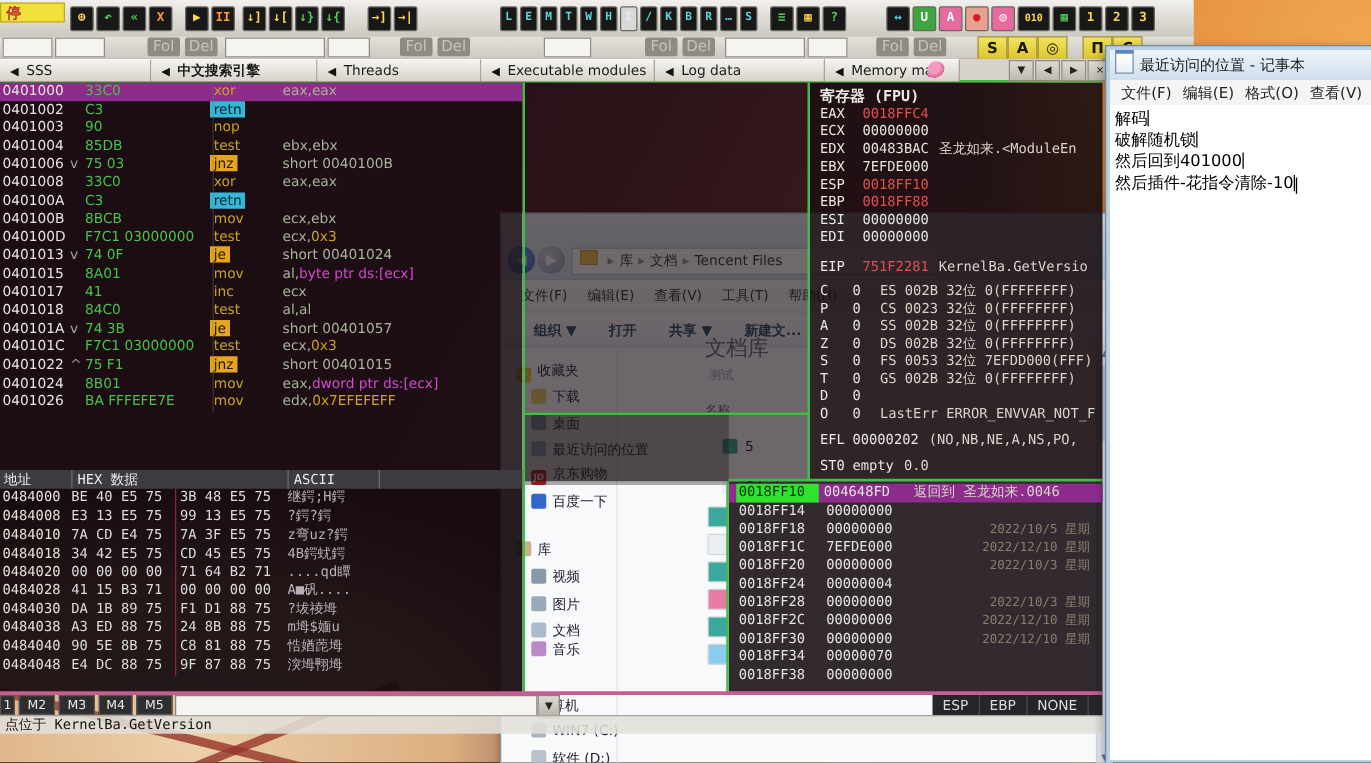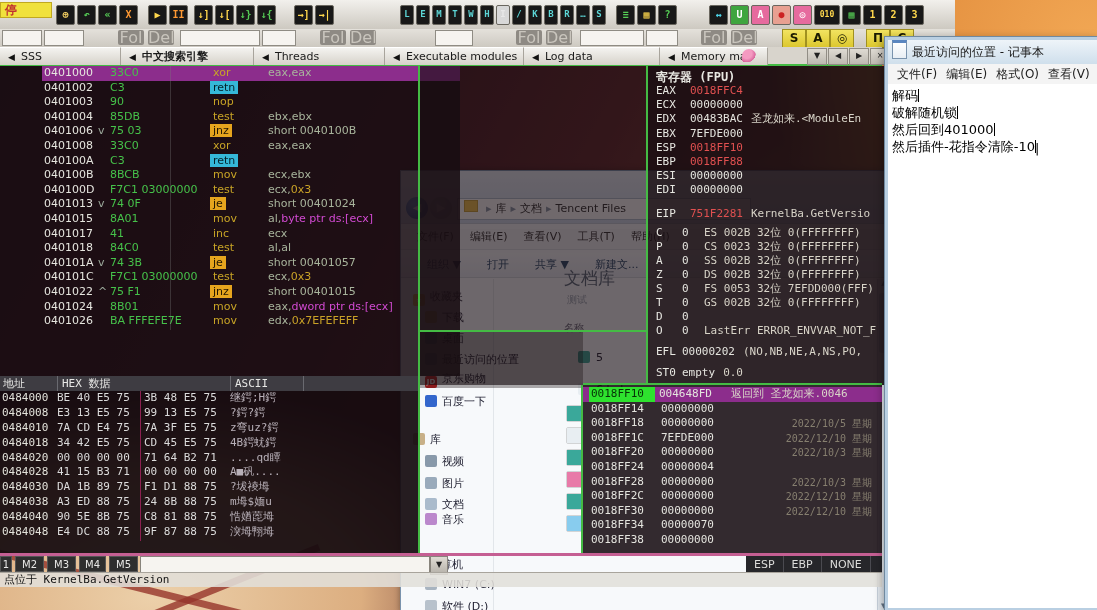--- a/index.html
+++ b/index.html
@@ -20,21 +20,21 @@
   #explorer{left:400px;top:170px;width:488px;height:440px;background:#f7f9fb;border:1px solid #7a93ad;box-shadow:0 0 6px rgba(0,0,0,.35);}
   .ex-nav{position:absolute;left:0;top:0;width:100%;height:52px;background:linear-gradient(#e9f0f8,#cfdded);border-bottom:1px solid #c4cfdb;}
   .ex-circle{position:absolute;width:22px;height:22px;border-radius:50%;top:26px;text-align:center;line-height:22px;font-size:11px;color:#fff;}
   .ex-back{left:5px;background:radial-gradient(circle at 35% 30%, #7fb0e8, #2f66b8);}
   .ex-fwd{left:29px;background:radial-gradient(circle at 35% 30%, #cfd8e2, #93a2b2);}
   .ex-crumbbox{position:absolute;left:56px;top:27px;width:292px;height:20px;background:#fff;border:1px solid #b0c0d0;font-size:11px;color:#333;line-height:20px;white-space:nowrap;overflow:hidden;}
   .ex-crumbbox .fold{display:inline-block;width:12px;height:10px;background:#f2c24e;border:1px solid #caa43a;margin:0 4px 0 6px;}
   .crumb-sep{color:#8a98a8;margin:0 4px;}
   .ex-menu{position:absolute;left:0;top:58px;width:100%;height:20px;background:#f2f4f6;border-bottom:1px solid #dde2e8;font-size:11px;color:#333;}
   .ex-menu span{margin-left:16px;}
-  .ex-tool{position:absolute;left:0;top:82px;width:100%;height:24px;background:linear-gradient(#f8fbfd,#e9eef5);border-bottom:1px solid #d2d9e0;font-size:11px;color:#2a4a6a;line-height:24px;}
+  .ex-tool{position:absolute;left:0;top:82px;width:100%;height:24px;background:linear-gradient(#f8fbfd,#e9eef5);border-bottom:1px solid #d2d9e0;font-size:11px;color:#2a4a6a;line-height:24px;font-weight:bold;}
   .ex-tool span{margin-left:26px;}
   .ex-sep{position:absolute;left:92px;top:108px;width:1px;height:332px;background:#e2e6ea;}
   .ex-side-item{position:absolute;left:24px;height:18px;font-size:11px;color:#223;white-space:nowrap;line-height:16px;}
   .ex-side-item.hdr{left:12px;}
   .ex-ico{display:inline-block;width:12px;height:12px;vertical-align:-2px;margin-right:5px;border-radius:2px;font-size:7px;color:#fff;text-align:center;line-height:12px;font-weight:bold;}
   .ex-title{position:absolute;font-size:17px;color:#5a6a7a;}
   .ex-sub{position:absolute;font-size:10px;color:#98a4b0;}
   .ex-colhdr{position:absolute;font-size:10px;color:#667;}
   .ex-file{position:absolute;height:16px;font-size:11px;color:#223;line-height:14px;}
   .ex-file .ex-ico{margin-right:6px;}
@@ -46,31 +46,31 @@
   #tb1{left:0;top:0;width:955px;height:29px;background:linear-gradient(#f2f0ec,#cdc9c1);border-bottom:1px solid #b8b4ac;}
   #stopchip{left:0;top:2px;width:52px;height:16px;background:#f0e13c;border:1px solid #c0a820;color:#c03030;font-weight:bold;font-size:12px;line-height:15px;padding-left:4px;box-sizing:border-box;}
   #tb1row{left:56px;top:5px;display:flex;align-items:center;}
   .tbtn{width:17px;height:18px;background:#181818;border:1px solid #6a675f;border-radius:2px;margin-right:2px;font-family:"DejaVu Sans Mono",monospace;font-size:10px;font-weight:bold;text-align:center;line-height:17px;flex:0 0 auto;overflow:hidden;}
   .tbtn.sm{width:12px;font-size:9px;}
   .tbtn.w24{width:24px;font-size:8px;}
   .g4{margin-left:4px;} .g8{margin-left:8px;} .g16{margin-left:16px;} .g64{margin-left:64px;}
   #tb1right{left:709px;top:5px;display:flex;}
   #tb2{left:0;top:29px;width:955px;height:18px;background:linear-gradient(#e4e1db,#cdc9c1);}
   .tb2box{position:absolute;top:1px;height:14px;background:#f6f4f0;border:1px solid #8f8c84;}
-  .tb2btn{position:absolute;top:1px;width:26px;height:15px;background:#8e8a84;color:#c9c5bd;font-size:16px;text-align:center;line-height:15px;border-radius:2px;}
+  .tb2btn{position:absolute;top:1px;width:26px;height:15px;background:#8e8a84;color:#c9c5bd;font-size:12px;text-align:center;line-height:15px;border-radius:2px;}
   .ybtn{position:absolute;top:0px;width:22px;height:17px;background:linear-gradient(#f2e361,#dcc72e);border:1px solid #a09020;color:#1a1a00;font-weight:bold;font-size:12px;text-align:center;line-height:16px;}
   #tabrow{left:0;top:47px;width:882px;height:17px;background:#d8d4cc;display:flex;}
   .tab{height:17px;background:linear-gradient(#f4f3f0,#d6d2ca);border-right:1px solid #a8a49c;border-top:1px solid #fff;font-size:11px;color:#1a1a1a;line-height:17px;white-space:nowrap;overflow:hidden;flex:0 0 auto;}
   .tab .ticon{color:#111;font-size:9px;margin:0 6px 0 8px;}
   #flower{left:742px;top:49px;width:14px;height:13px;background:radial-gradient(circle at 35% 35%, #f49ac1 40%, #d9649c 70%, rgba(0,0,0,0) 72%);border-radius:50% 50% 50% 0;}
   #tabctrls{left:806px;top:48px;display:flex;}
   .wctl{width:18px;height:15px;background:linear-gradient(#dfdbd3,#bdb9b1);border:1px solid #918d85;font-size:8px;text-align:center;line-height:14px;color:#222;margin-left:1px;}
 
   
-  .pane{background:rgba(24,13,18,0.87);padding-left:42px;}
+  .pane{background:rgba(24,13,18,0.87);}
   #pane-disasm{left:0;top:66px;width:418px;height:310px;}
   #pane-mid{left:420px;top:66px;width:228px;height:319px;background:rgba(24,13,18,0.62);}
   #pane-regs{left:648px;top:66px;width:234px;height:319px;background:rgba(24,13,18,0.9);}
   #pane-dump{left:0;top:376px;width:418px;height:180px;background:rgba(20,11,15,0.93);}
   #pane-stack{left:583px;top:385px;width:299px;height:171px;background:rgba(24,13,18,0.88);}
   #tint-gapTop{left:420px;top:330px;width:163px;height:58px;background:rgba(24,13,18,0.35);}
   .gline{background:#44bb44;} .mline{background:#c55f93;}
 
   
   .drow{display:flex;height:14.6px;line-height:14.6px;font-size:11px;padding-left:2px;white-space:nowrap;}

